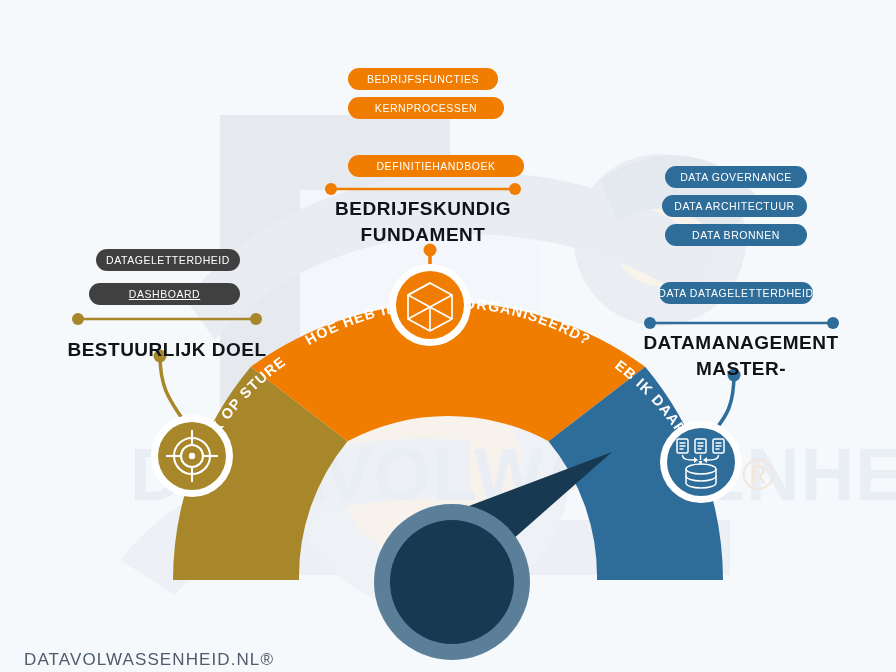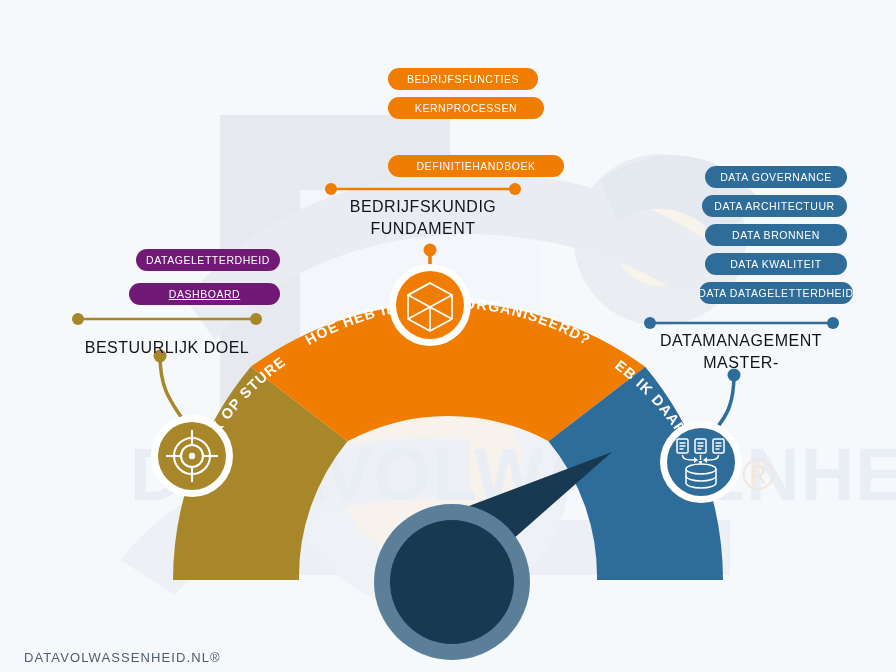--- a/index.html
+++ b/index.html
@@ -19,42 +19,41 @@
     position:absolute;z-index:5;
     display:flex;align-items:center;justify-content:center;
     border-radius:14px;
     color:#ffffff;
     font-size:10.5px;
     letter-spacing:.55px;
     white-space:nowrap;
     height:22px;
     box-sizing:border-box;
     padding:0 12px;
-    margin-left:40px;
-  }
-  .pill.gold{background:#701a75;}
+  }
+  .pill.gold{background:#404040;}
   .pill.orange{background:#F07D00;}
   .pill.blue{background:#2E6C99;}
 
   
   .grouptitle{
     position:absolute;z-index:5;
-    font-weight:normal;
-    font-size:16px;
+    font-weight:bold;
+    font-size:19px;
     letter-spacing:.5px;
     color:#111318;
     text-align:center;
     line-height:1.35;
   }
 
   
   #footer{
     position:absolute;z-index:6;
     left:24px;top:650px;
-    font-size:13px;
+    font-size:17px;
     letter-spacing:1.1px;
     color:#4e5c6b;
     white-space:nowrap;
   }
 </style>
 </head>
 <body>
 
 <div id="stage">
 
@@ -212,21 +211,20 @@
   <div class="pill gold" style="left:96px;top:249px;width:144px;">DATAGELETTERDHEID</div>
   <div class="pill gold" style="left:89px;top:283px;width:151px;text-decoration:underline;">DASHBOARD</div>
 
   <div class="pill orange" style="left:348px;top:68px;width:150px;">BEDRIJFSFUNCTIES</div>
   <div class="pill orange" style="left:348px;top:97px;width:156px;">KERNPROCESSEN</div>
   <div class="pill orange" style="left:348px;top:155px;width:176px;">DEFINITIEHANDBOEK</div>
 
   <div class="pill blue" style="left:662px;top:195px;width:145px;">DATA ARCHITECTUUR</div>
   <div class="pill blue" style="left:665px;top:166px;width:142px;">DATA GOVERNANCE</div>
   <div class="pill blue" style="left:665px;top:224px;width:142px;">DATA BRONNEN</div>
-  <div class="pill blue" style="left:665px;top:253px;width:142px;">DATA KWALITEIT</div>
   <div class="pill blue" style="left:659px;top:282px;width:154px;">DATA DATAGELETTERDHEID</div>
 
   <div class="grouptitle" style="left:58px;top:337px;width:218px;">BESTUURLIJK DOEL</div>
 
   <div class="grouptitle" style="left:323px;top:196px;width:200px;">
     <div>BEDRIJFSKUNDIG</div>
     <div>FUNDAMENT</div>
   </div>
 
   <div class="grouptitle" style="left:641px;top:330px;width:200px;">

